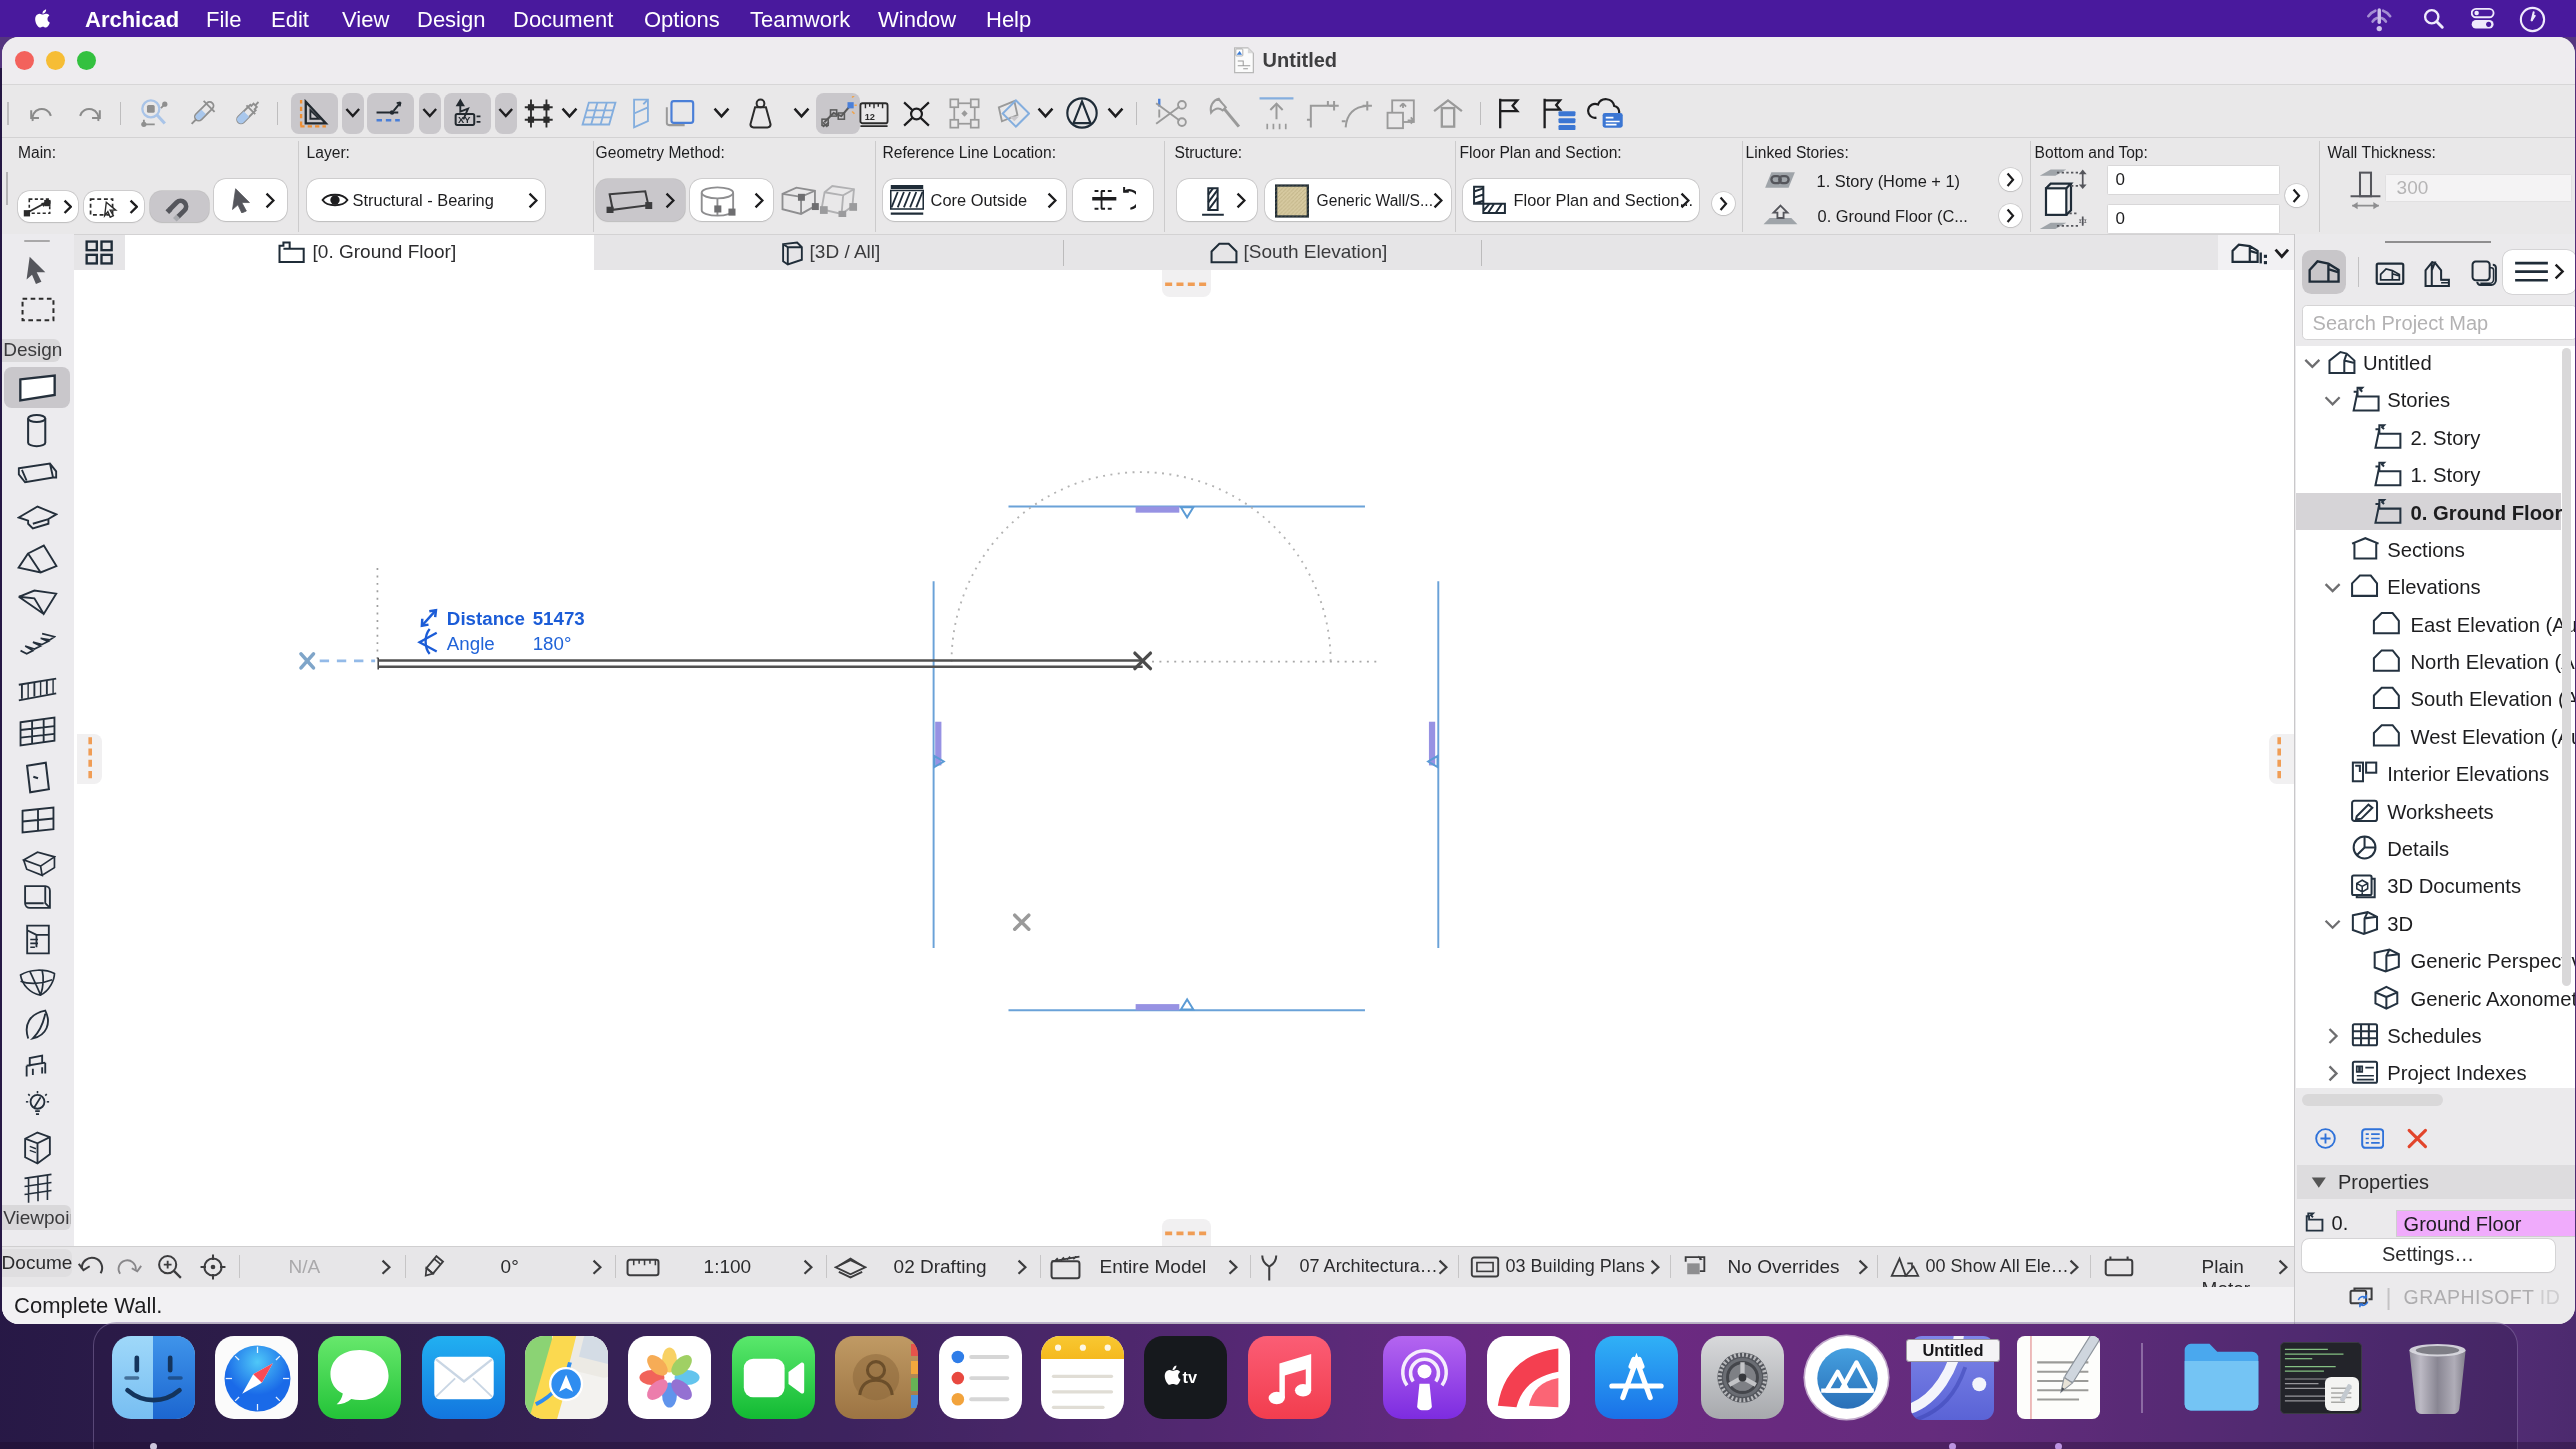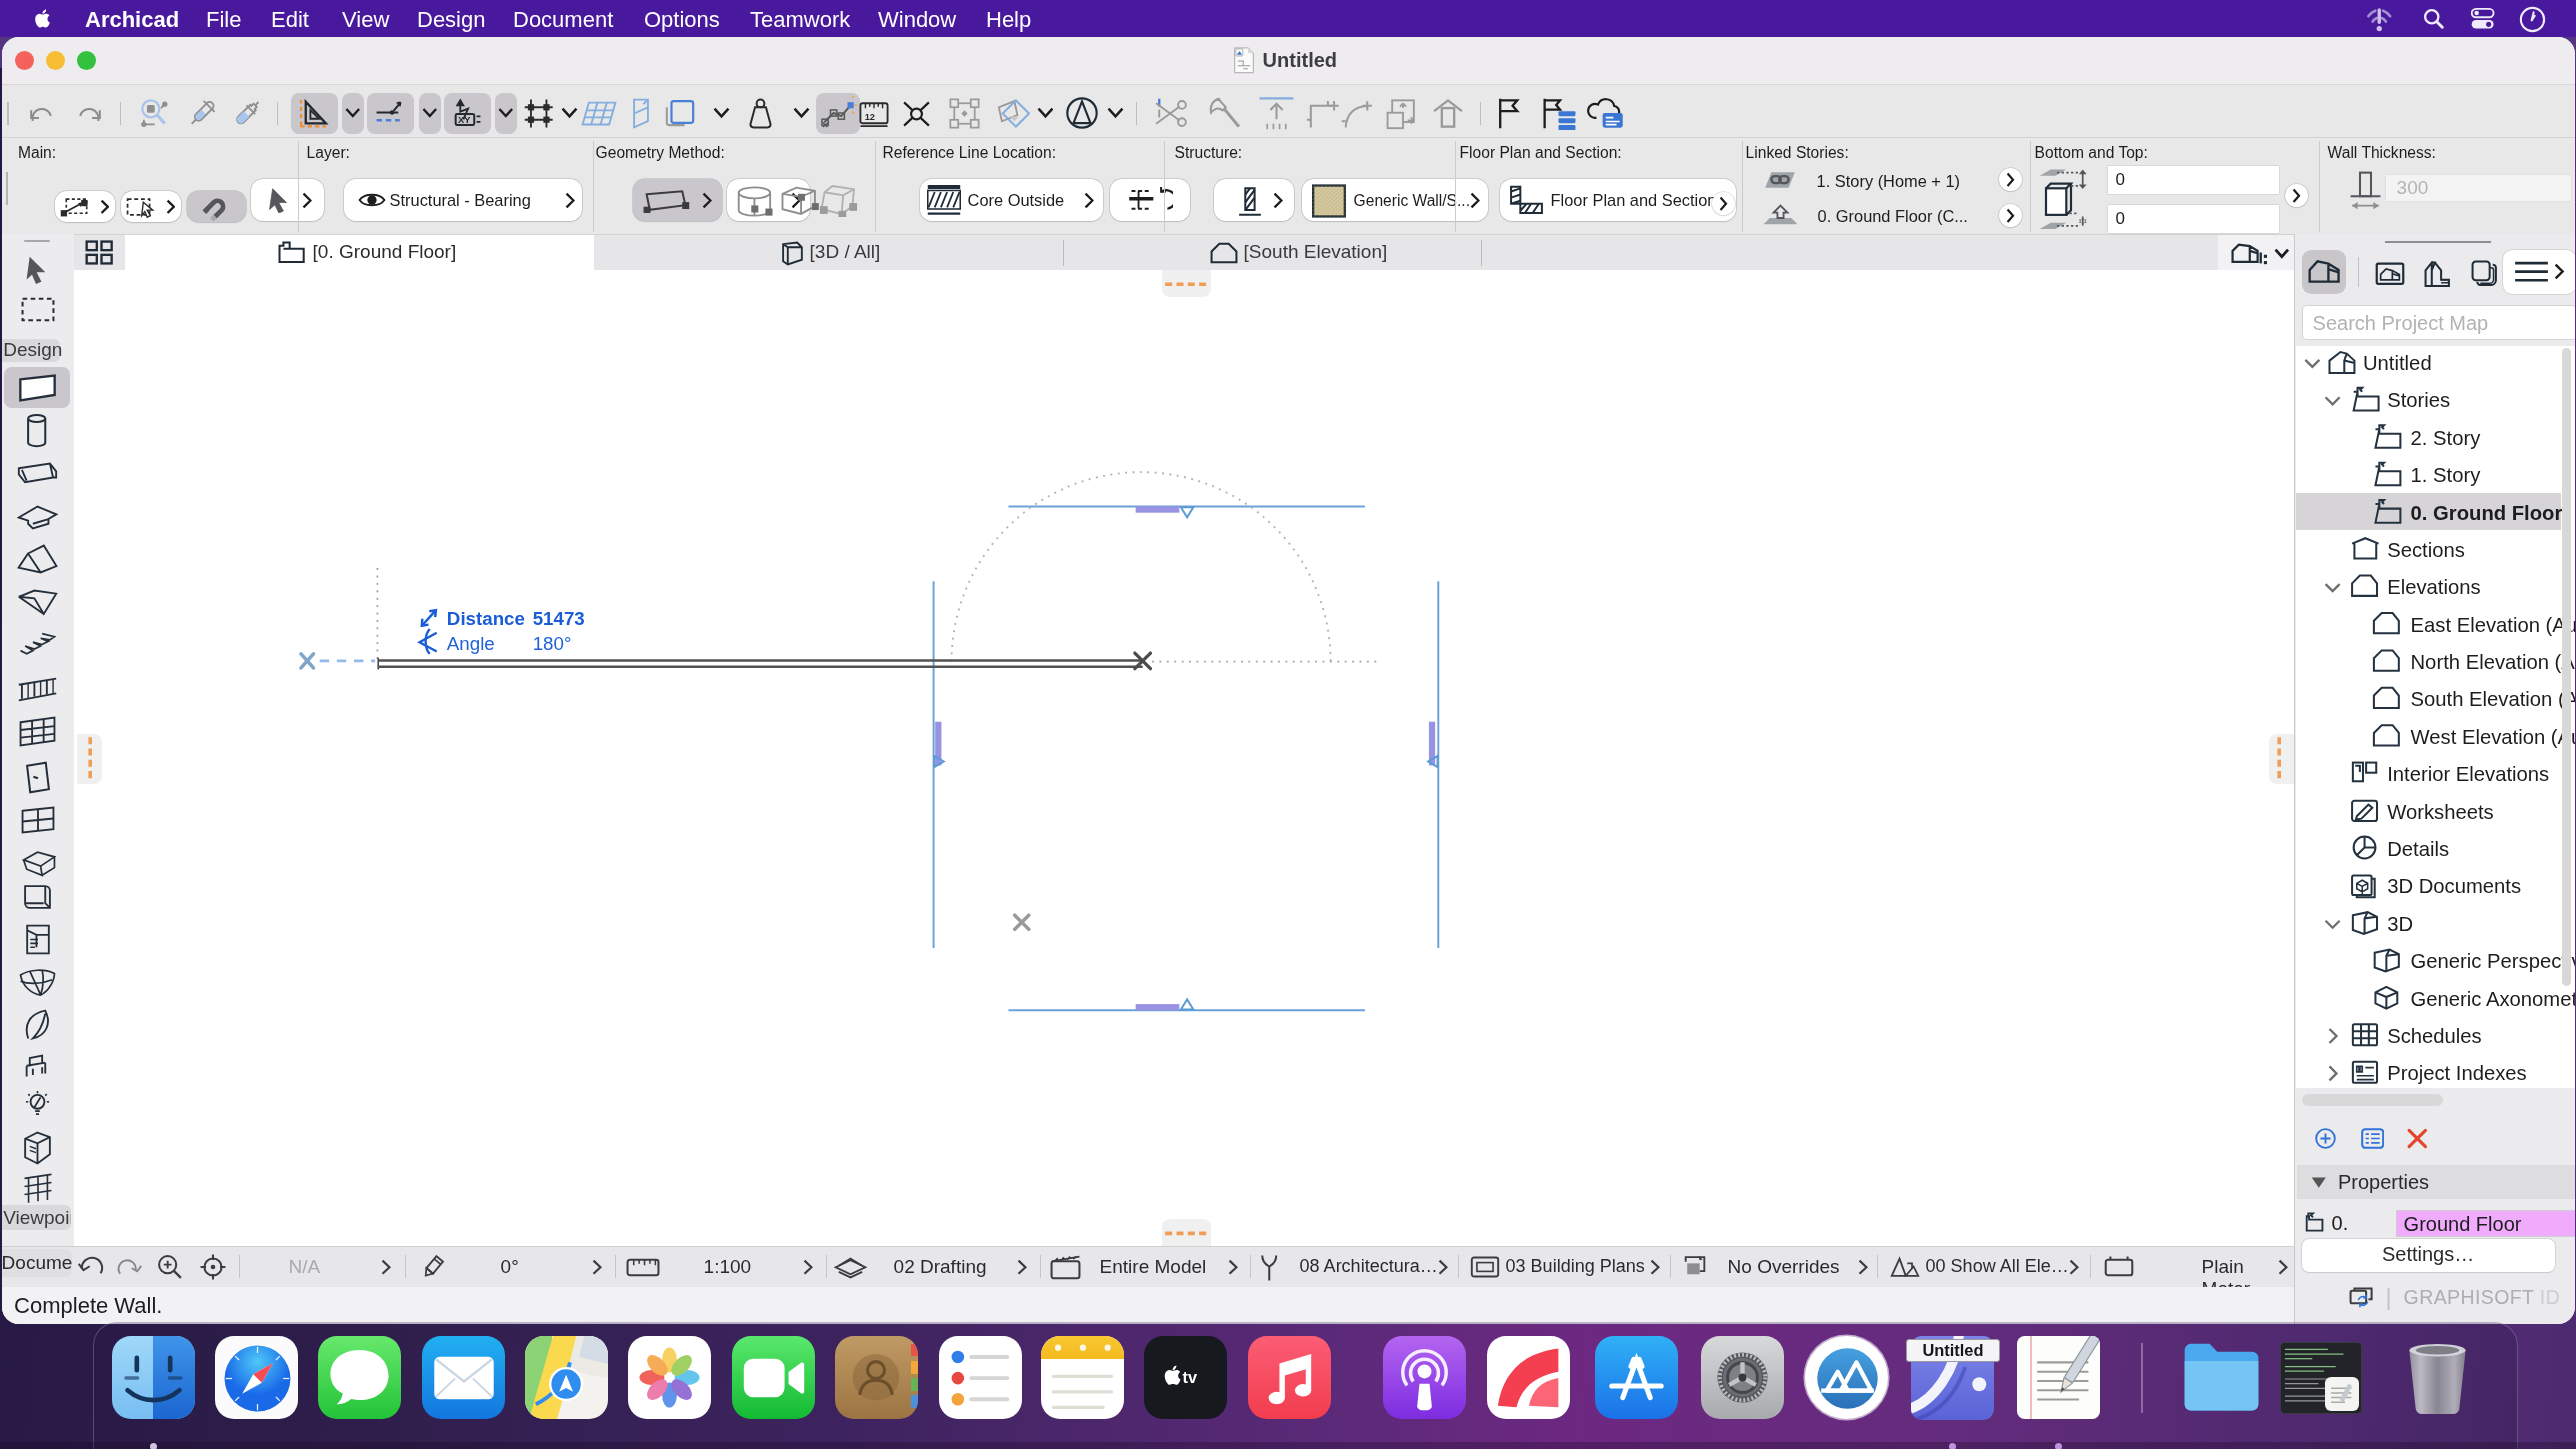--- a/index.html
+++ b/index.html
@@ -20,21 +20,21 @@
   #tabbar  { position:absolute; left:0; top:197px; width:100%; height:36px; background:#e6e5e7; border-top:1.6px solid #d3d2d3;}
   #lefttools { position:absolute; left:0; top:197px; width:72px; height:1090px; background:#ecebee; }
   #canvas  { position:absolute; left:72px; top:233px; width:2528px; height:976px; background:#fff; }
   #rightpanel { position:absolute; left:2292px; top:197px; width:284px; height:1090px; background:#ebeaec; border-left:1.6px solid #c9c8ca; }
   #statusbar { position:absolute; left:0; top:1209px; width:2292px; height:41px; background:#e7e6e8; border-top:1.6px solid #d0cfd0; }
   #hintbar { position:absolute; left:0; top:1250px; width:2292px; height:37px; background:#f2f1f3; }
 
   .seglabel { position:absolute; top:6.2px; font-size:15.6px; color:#1d1d1f; }
   .vsep { position:absolute; top:3.1px; height:91px; width:1.6px; background:#cccbcc; }
   .btn { position:absolute; top:41px; height:42px; background:#fff; border-radius:12px;
-         box-shadow:0 0 0 0.8px rgba(0,0,0,0.13), 0 0.8px 1.6px rgba(0,0,0,0.10);margin-left:37px; }
+         box-shadow:0 0 0 0.8px rgba(0,0,0,0.13), 0 0.8px 1.6px rgba(0,0,0,0.10); }
   .btn.gray { background:#c9c7cb; }
   .btn .btxt { position:absolute; top:11.7px; font-size:16.4px; color:#1d1d1f; white-space:nowrap; }
   .bchev { position:absolute; top:12.5px; width:10px; height:17px; }
   .tsep { position:absolute; top:15px; height:23.4px; width:1.6px; background:#bebdbe; }
   .circbtn { position:absolute; width:23.4px; height:23.4px; border-radius:50%; background:#fff;
              box-shadow:0 0 0 0.8px rgba(0,0,0,0.13), 0 0.8px 1.6px rgba(0,0,0,0.10); }
 
   svg { display:block; }
   text { font-family:"Liberation Sans",sans-serif; }
 </style>
@@ -918,21 +918,21 @@
       <path d="M2 8 L38 2 M6 8 L10 4 M14 7 L18 3 M22 6 L26 2 M30 5 L34 2" stroke="#3c3c3e" stroke-width="2.2"></path>
     </svg>
     <div class="abs" style="left:1098px;top:8.6px;font-size:19px;color:#2b2b2d;">Entire Model</div>
     <svg class="abs" style="left:1226px;top:11.7px" width="10" height="16.4" viewBox="0 0 13 21">
         <path d="M2 2 L11 10.5 L2 19" fill="none" stroke="#3c3c3e" stroke-width="2.8"></path>
       </svg>
     <div class="abs" style="left:1248px;top:7.8px;width:1.6px;height:23.4px;background:#c6c5c6;"></div>
     <svg class="abs" style="left:1254px;top:7px" width="26.5" height="28" viewBox="0 0 34 36">
       <path d="M8 2 C8 12 14 14 17 16 C20 14 26 12 26 2 M17 16 V34" fill="none" stroke="#3c3c3e" stroke-width="2.6"></path>
     </svg>
-    <div class="abs" style="left:1298px;top:9.4px;font-size:18px;color:#2b2b2d;">08 Architectura…</div>
+    <div class="abs" style="left:1298px;top:9.4px;font-size:18px;color:#2b2b2d;">07 Architectura…</div>
     <svg class="abs" style="left:1436px;top:11.7px" width="10" height="16.4" viewBox="0 0 13 21">
         <path d="M2 2 L11 10.5 L2 19" fill="none" stroke="#3c3c3e" stroke-width="2.8"></path>
       </svg>
     <div class="abs" style="left:1456px;top:7.8px;width:1.6px;height:23.4px;background:#c6c5c6;"></div>
     <svg class="abs" style="left:1468px;top:9.4px" width="30" height="22" viewBox="0 0 40 30">
       <rect x="2" y="2" width="36" height="26" rx="3" fill="none" stroke="#3c3c3e" stroke-width="2.6"></rect>
       <rect x="9" y="9" width="22" height="12" fill="none" stroke="#3c3c3e" stroke-width="2.2"></rect>
     </svg>
     <div class="abs" style="left:1504px;top:9.4px;font-size:18px;color:#2b2b2d;">03 Building Plans</div>
     <svg class="abs" style="left:1648px;top:11.7px" width="10" height="16.4" viewBox="0 0 13 21">

